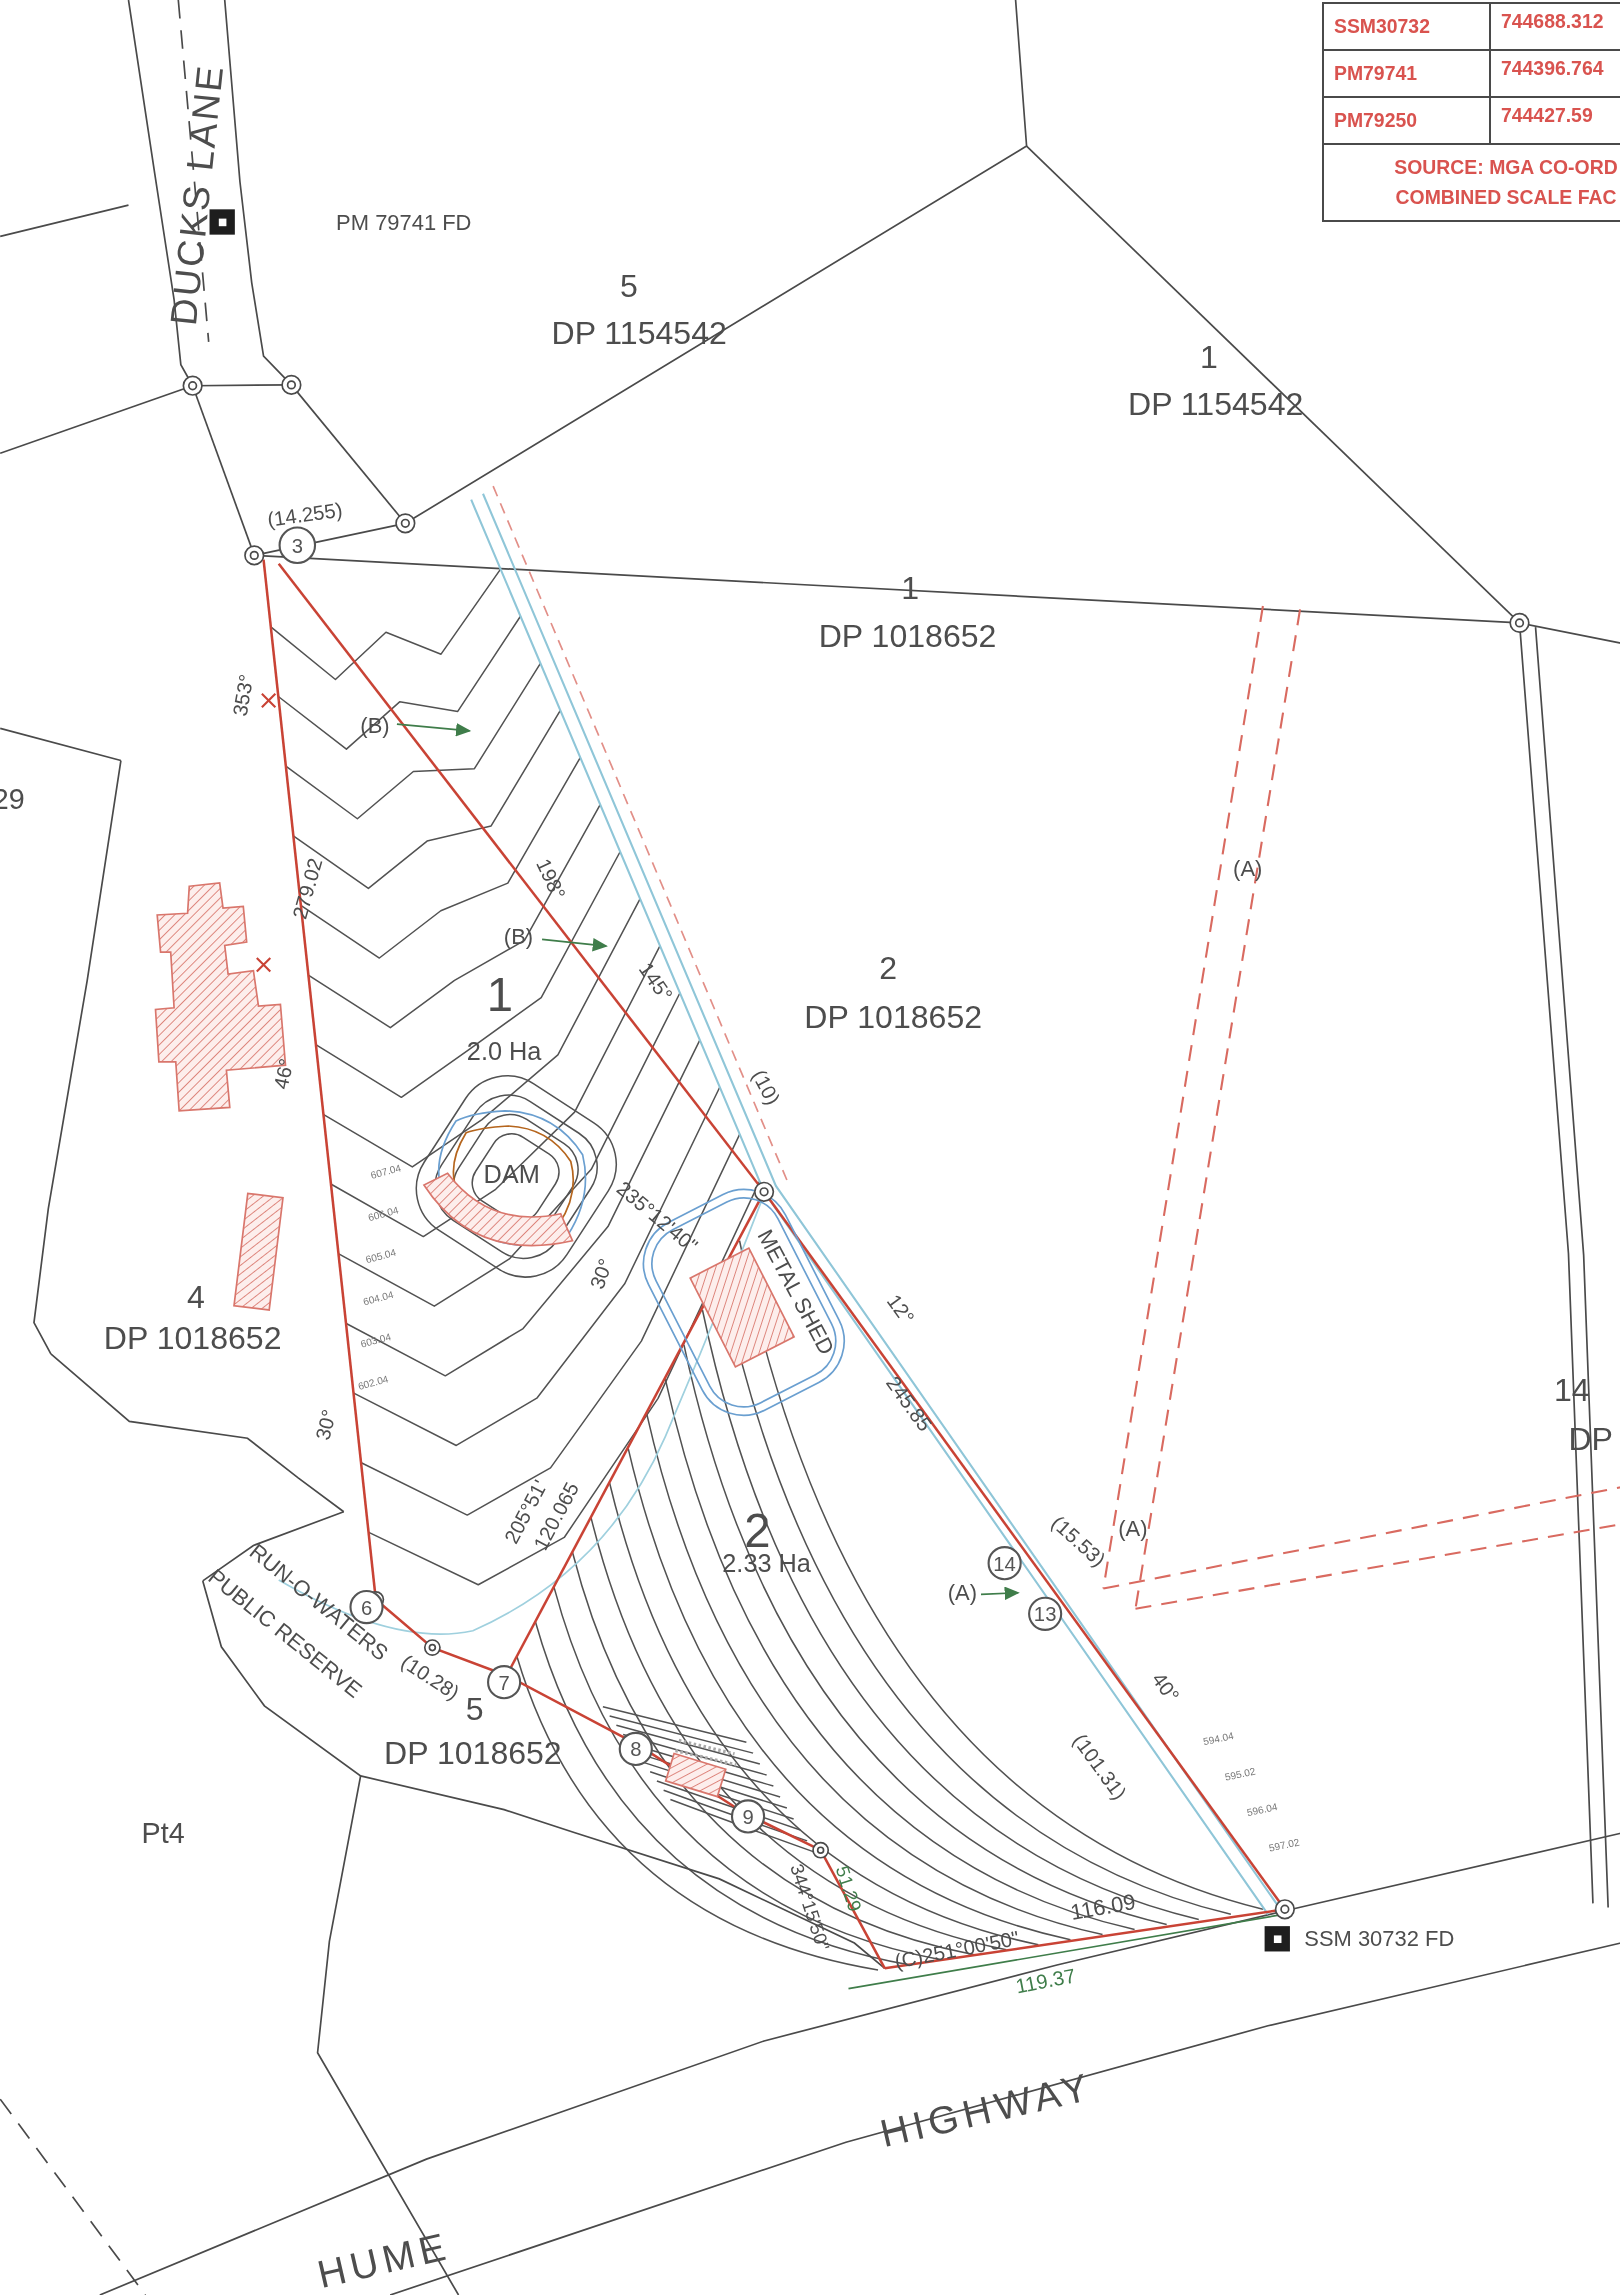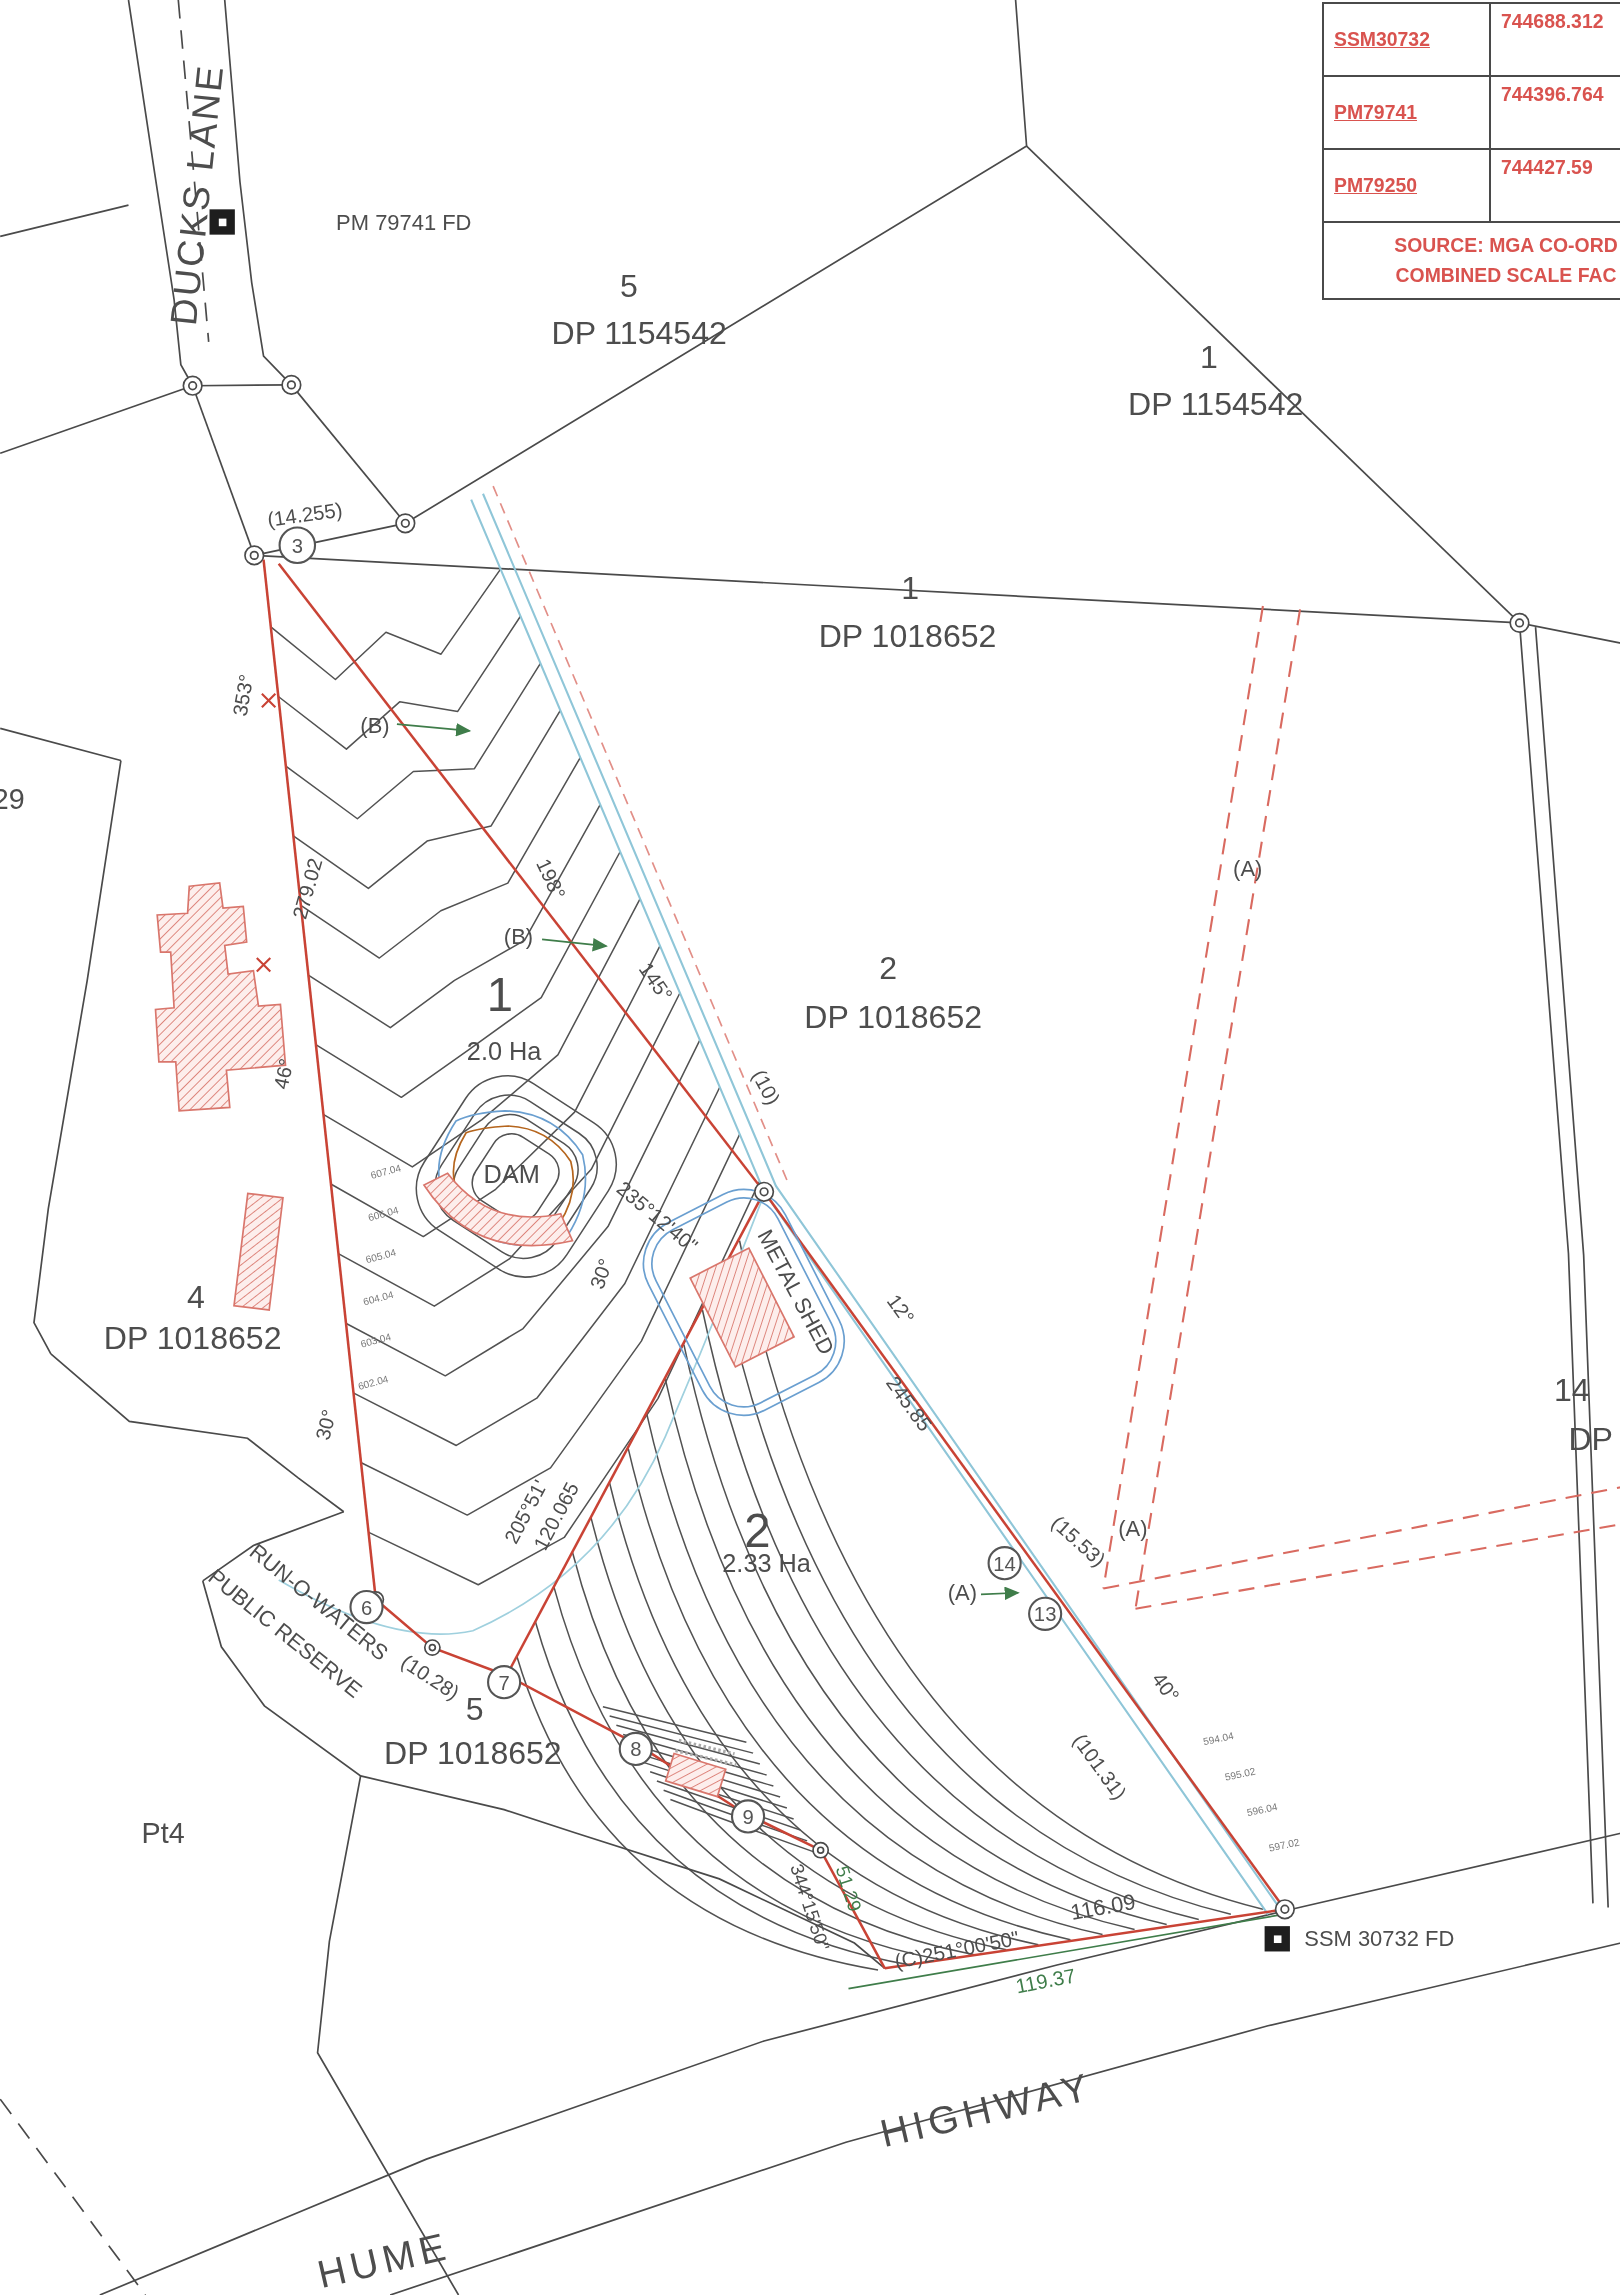--- a/index.html
+++ b/index.html
@@ -25,21 +25,21 @@
   .s30{font-size:30px;} .s34{font-size:34px;} .s38{font-size:38px;}
   .s44{font-size:44px;letter-spacing:3px;} .s46{font-size:46px;letter-spacing:6px;}
   .s56{font-size:56px;}
   .grn{fill:#3f7d4a;}
   .tiny{font-size:12px;fill:#787878;}
   .ptx{font-size:24px;fill:#555;}
   
   .coord-table{position:absolute;left:1322px;top:1.7px;width:368px;border:2.5px solid #4a4a4a;
     background:#fff;color:#d9534f;font-size:19.4px;font-weight:bold;box-sizing:border-box;}
   .ct-row{display:flex;border-bottom:2.5px solid #4a4a4a;}
-  .ct-c1{width:145px;padding:24px 10px;border-right:2.5px solid #4a4a4a;text-decoration:underline;}
+  .ct-c1{width:145px;padding:11px 10px;border-right:2.5px solid #4a4a4a;}
   .ct-c2{flex:1;padding:5.9px 10px;white-space:nowrap;}
   .ct-note{padding:7.6px 5px;text-align:center;line-height:1.55;white-space:nowrap;}
 </style>
 </head>
 <body>
 
 <svg width="1621" height="2295" viewBox="0 0 1920 2719">
   <defs>
     <pattern id="hx" width="8" height="8" patternUnits="userSpaceOnUse" patternTransform="rotate(45)">
       <rect width="8" height="8" fill="#fdeeec"></rect>

